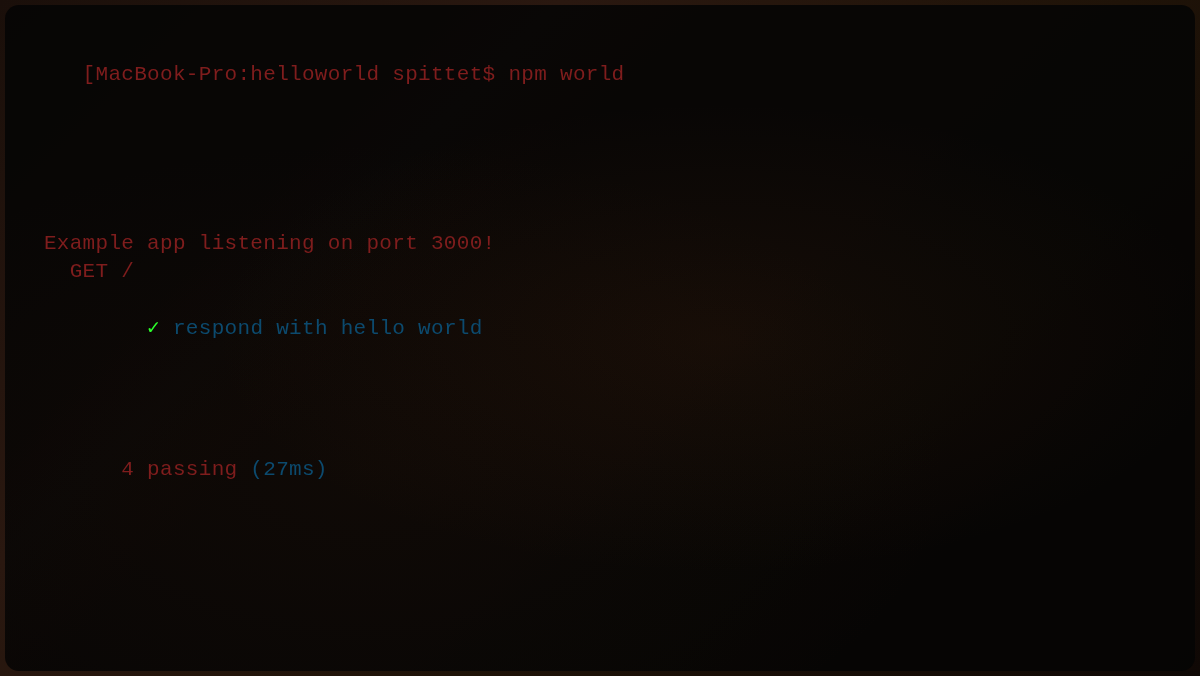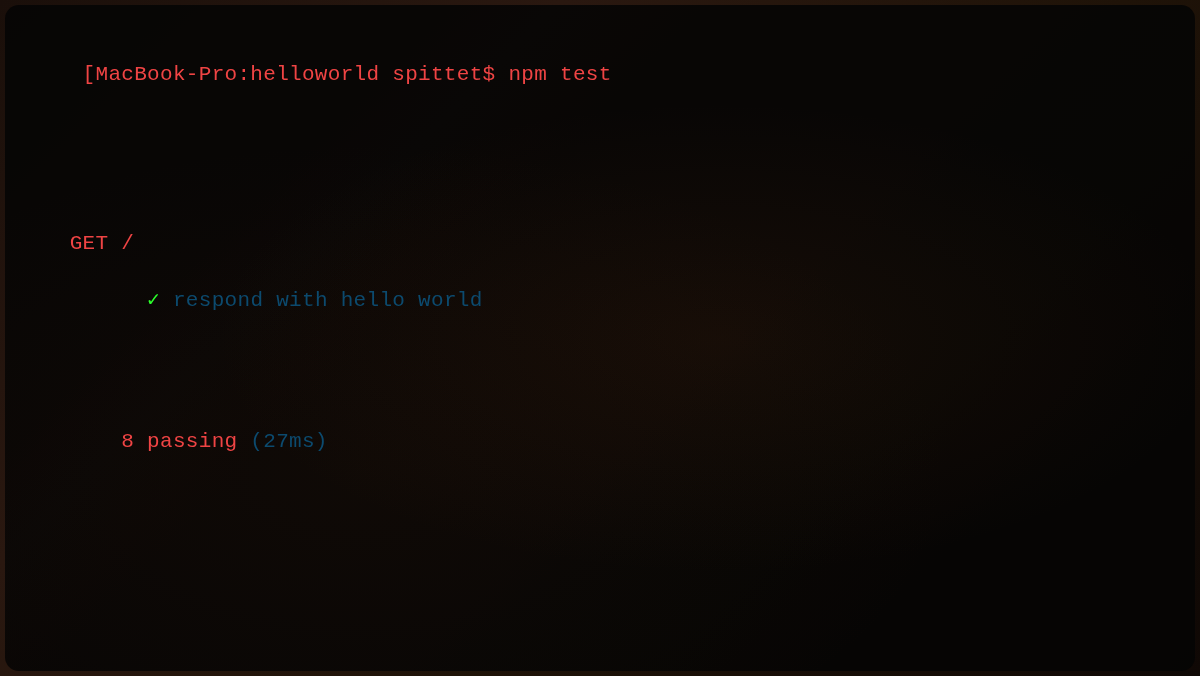--- a/index.html
+++ b/index.html
@@ -30,50 +30,51 @@
       overflow: hidden;
     }
     .terminal::before {
       content: "";
       position: absolute;
       inset: 0;
       background: radial-gradient(ellipse at 60% 50%, rgba(120, 60, 20, 0.12) 0%, transparent 50%),
                   radial-gradient(ellipse at 30% 70%, rgba(80, 40, 15, 0.1) 0%, transparent 50%);
       pointer-events: none;
     }
-    .green { color: #ef4444; }
+    .green { color: #7f1d1d; }
     .gray { color: #0c4a6e; }
     .line {
       white-space: pre;
       position: relative;
       z-index: 1;
     }
     .blank { height: 28px; }
     .checkmark {
       color: #2bff2b;
     }
     .cursor-line {
       display: flex;
       align-items: center;
     }
   </style>
 </head>
 <body>
 
 <div class="terminal">
   <div class="line">
-    <span class="green">[MacBook-Pro:helloworld spittet$ </span><span class="green">npm test</span>
+    <span class="green">[MacBook-Pro:helloworld spittet$ </span><span class="green">npm world</span>
   </div>
   <div class="blank"></div>
   <div class="blank"></div>
   <div class="blank"></div>
   <div class="blank"></div>
+  <div class="line green"> Example app listening on port 3000!</div>
   <div class="line green">   GET /</div>
   <div class="line">
     <span class="checkmark">     ✓ </span><span class="gray">respond with hello world</span>
   </div>
   <div class="blank"></div>
   <div class="blank"></div>
   <div class="line">
-    <span class="green">   8 passing </span><span class="gray">(27ms)</span>
+    <span class="green">   4 passing </span><span class="gray">(27ms)</span>
   </div>
   <div class="blank"></div>
 </div>
 
 </body></html>

